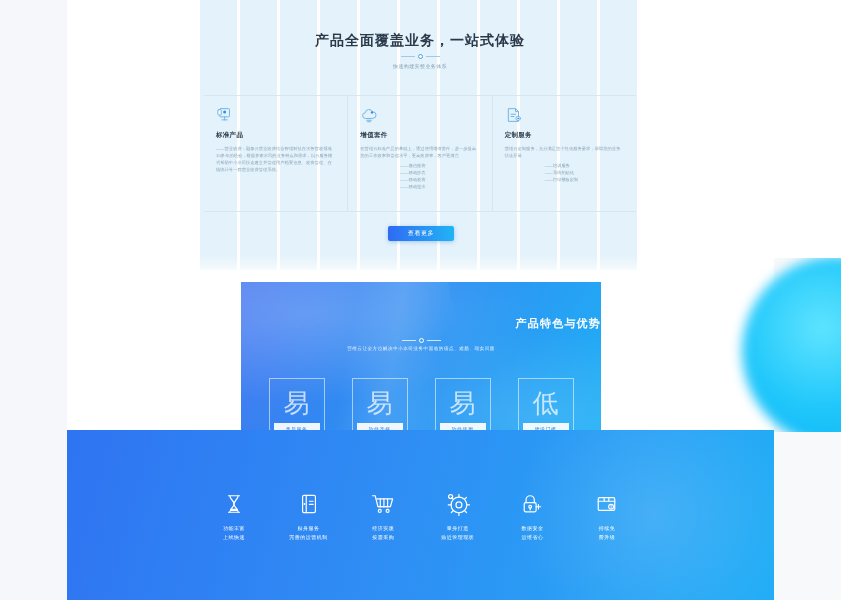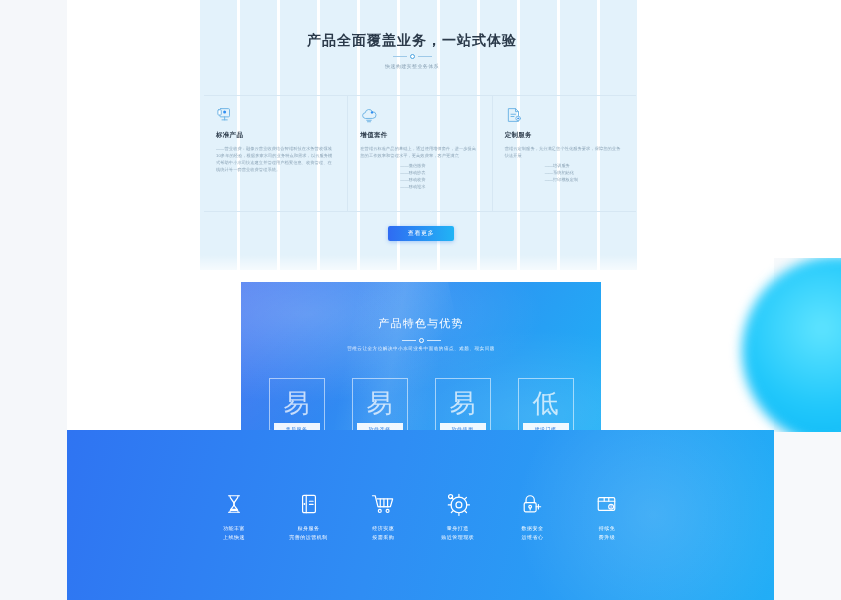--- a/index.html
+++ b/index.html
@@ -25,21 +25,21 @@
       repeating-linear-gradient(to right,
         #e3f2fb 0px, #e3f2fb 37px,
         #ffffff 37px, #ffffff 40px);
   }
   .stripes-fade{
     position:absolute;left:200px;top:255px;width:440px;height:22px;
     background:linear-gradient(to bottom,rgba(255,255,255,0),#ffffff);
   }
 
   
-  .sec1{position:absolute;left:192px;top:0;width:440px;height:270px;}
+  .sec1{position:absolute;left:200px;top:0;width:440px;height:270px;}
   .sec1-title{
     position:absolute;left:0;top:32px;width:440px;text-align:center;
     font-size:14px;font-weight:bold;color:#2b3a4a;letter-spacing:1px;
   }
   .divider{
     position:absolute;left:0;top:51px;width:440px;height:10px;
     display:flex;align-items:center;justify-content:center;gap:3px;
   }
   .divider .ln{width:14px;height:1px;background:#9ec9e8;}
   .divider .dot{
@@ -107,22 +107,22 @@
     position:absolute;left:28%;top:-20%;width:26%;height:150%;
     background:linear-gradient(to right,rgba(255,255,255,0),rgba(255,255,255,.10),rgba(255,255,255,0));
     transform:rotate(10deg);
   }
   .panel-watermark{
     position:absolute;left:26px;top:145px;
     font-size:9px;color:rgba(255,255,255,.22);
     transform:rotate(-18deg);letter-spacing:1px;
   }
   .panel-title{
-    position:absolute;left:0;top:34px;width:100%;text-align:center;
-    font-size:11px;font-weight:normal;color:#ffffff;letter-spacing:1.2px;
+    position:absolute;left:0;top:34px;width:100%;text-align:right;
+    font-size:11px;font-weight:bold;color:#ffffff;letter-spacing:1.2px;
   }
   .panel-divider{
     position:absolute;left:0;top:53px;width:100%;height:10px;
     display:flex;align-items:center;justify-content:center;gap:3px;
   }
   .panel-divider .ln{width:14px;height:1px;background:rgba(255,255,255,.75);}
   .panel-divider .dot{
     width:5px;height:5px;border-radius:50%;
     border:1px solid #ffffff;background:transparent;box-sizing:border-box;
   }

